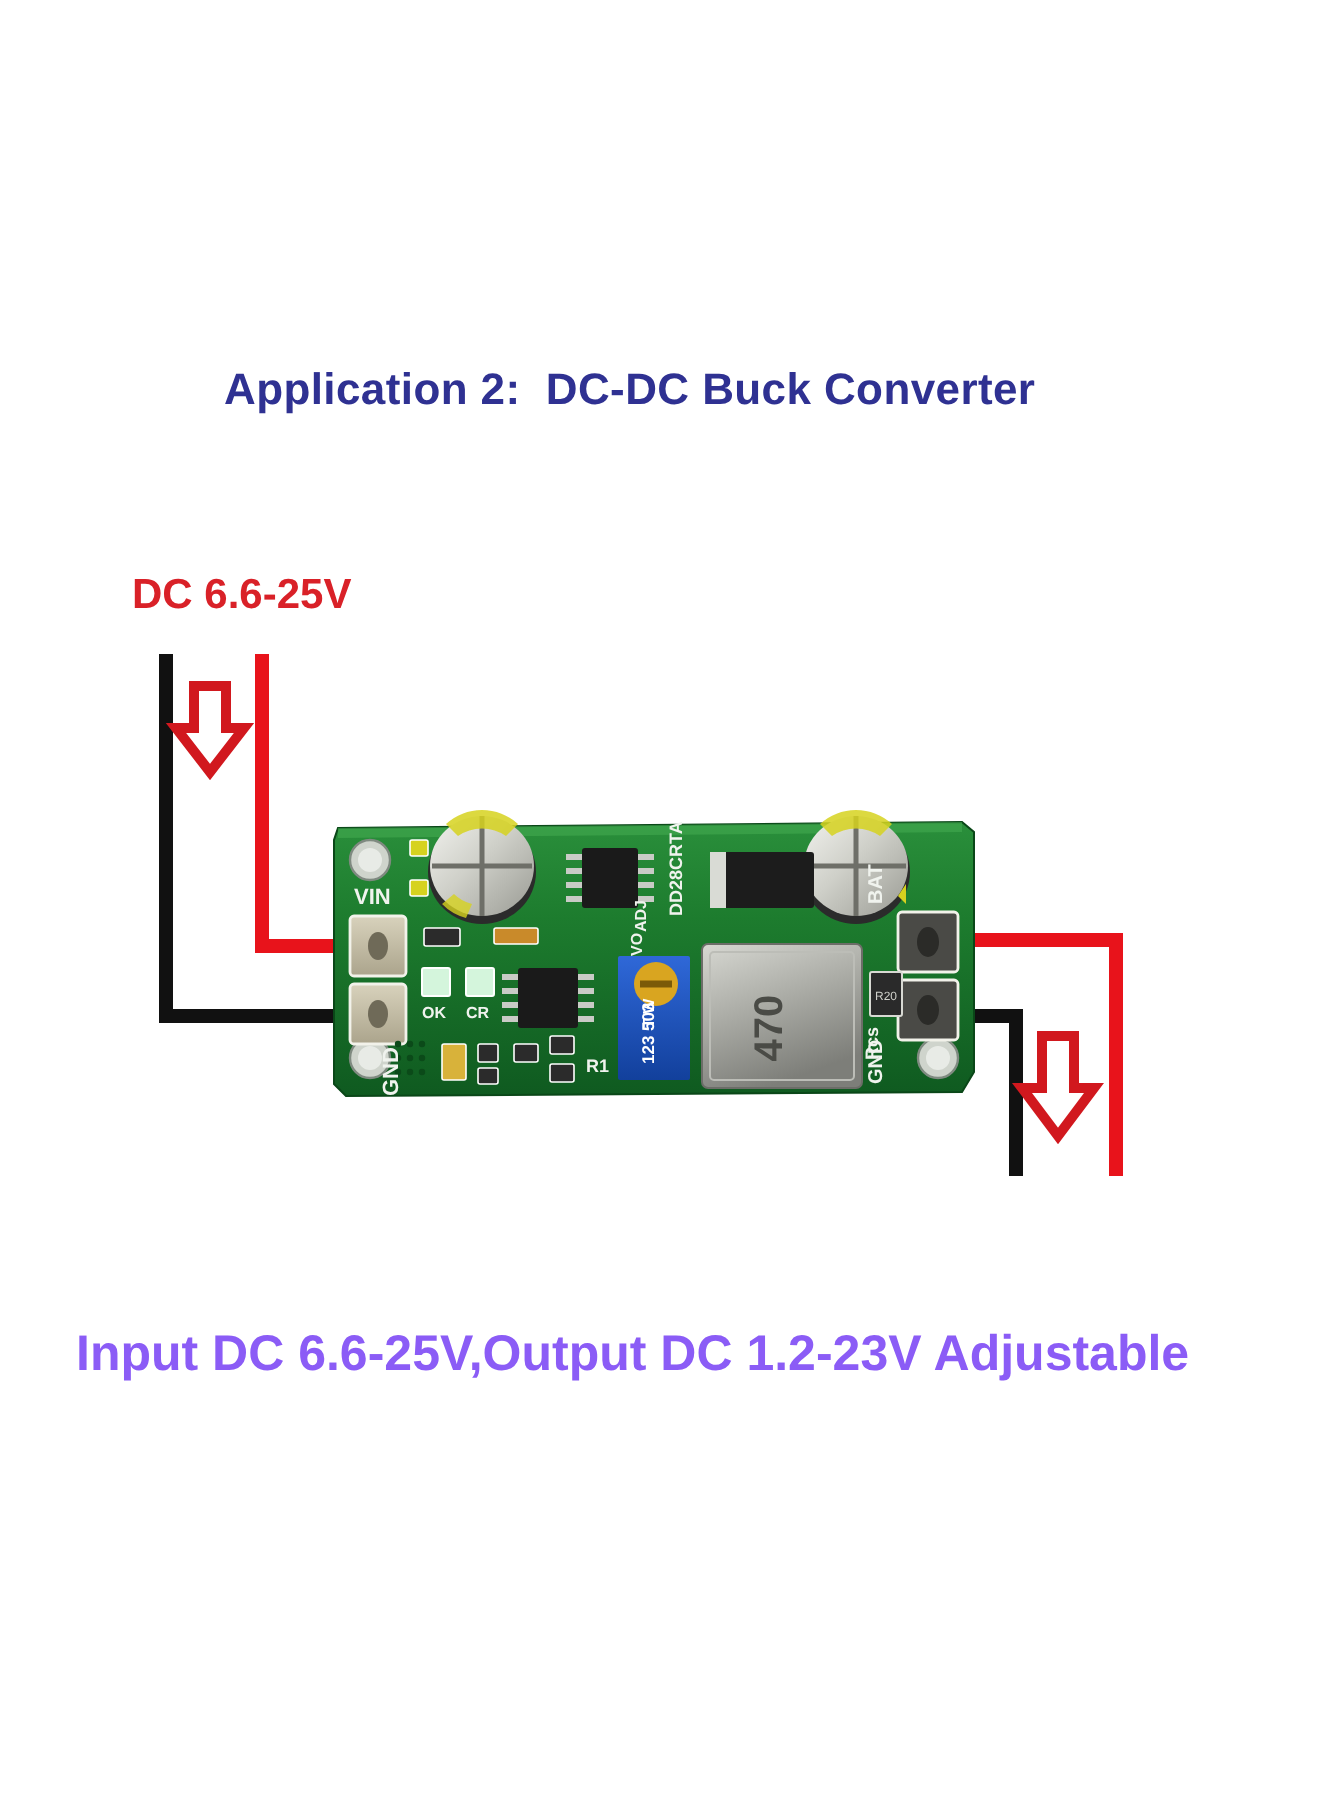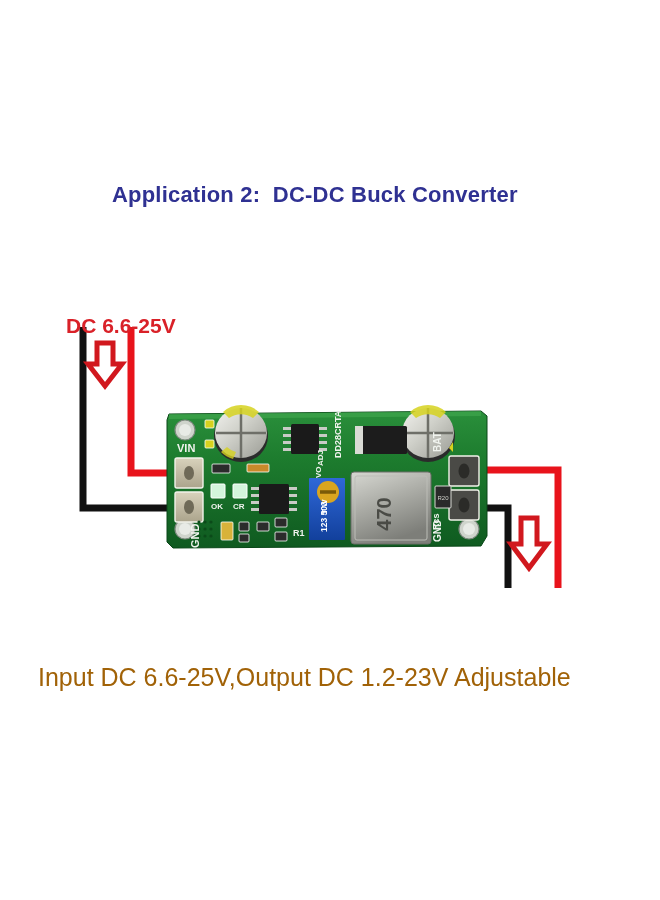--- a/index.html
+++ b/index.html
@@ -22,36 +22,35 @@
     letter-spacing:0.2px;
     white-space:pre;
   }
   .label-in{
     position:absolute;
     left:66px; top:286px;
     font-size:21px;
     font-weight:bold;
     color:#d92128;
     white-space:pre;
-    margin-top:28px;
   }
   .label-out{
     position:absolute;
     left:430px; top:586px;
     font-size:21px;
     font-weight:bold;
     color:#d92128;
     white-space:pre;
   }
   .caption{
     position:absolute;
     left:38px; top:663px;
     font-size:25px;
-    font-weight:normal;
-    color:#a16207;
+    font-weight:bold;
+    color:#8b5cf6;
     white-space:pre;
   }
 
   
   #wires{position:absolute;left:0;top:0;width:660px;height:900px;}
 
   
   #pcb{
     position:absolute;
     left:163px; top:396px;

